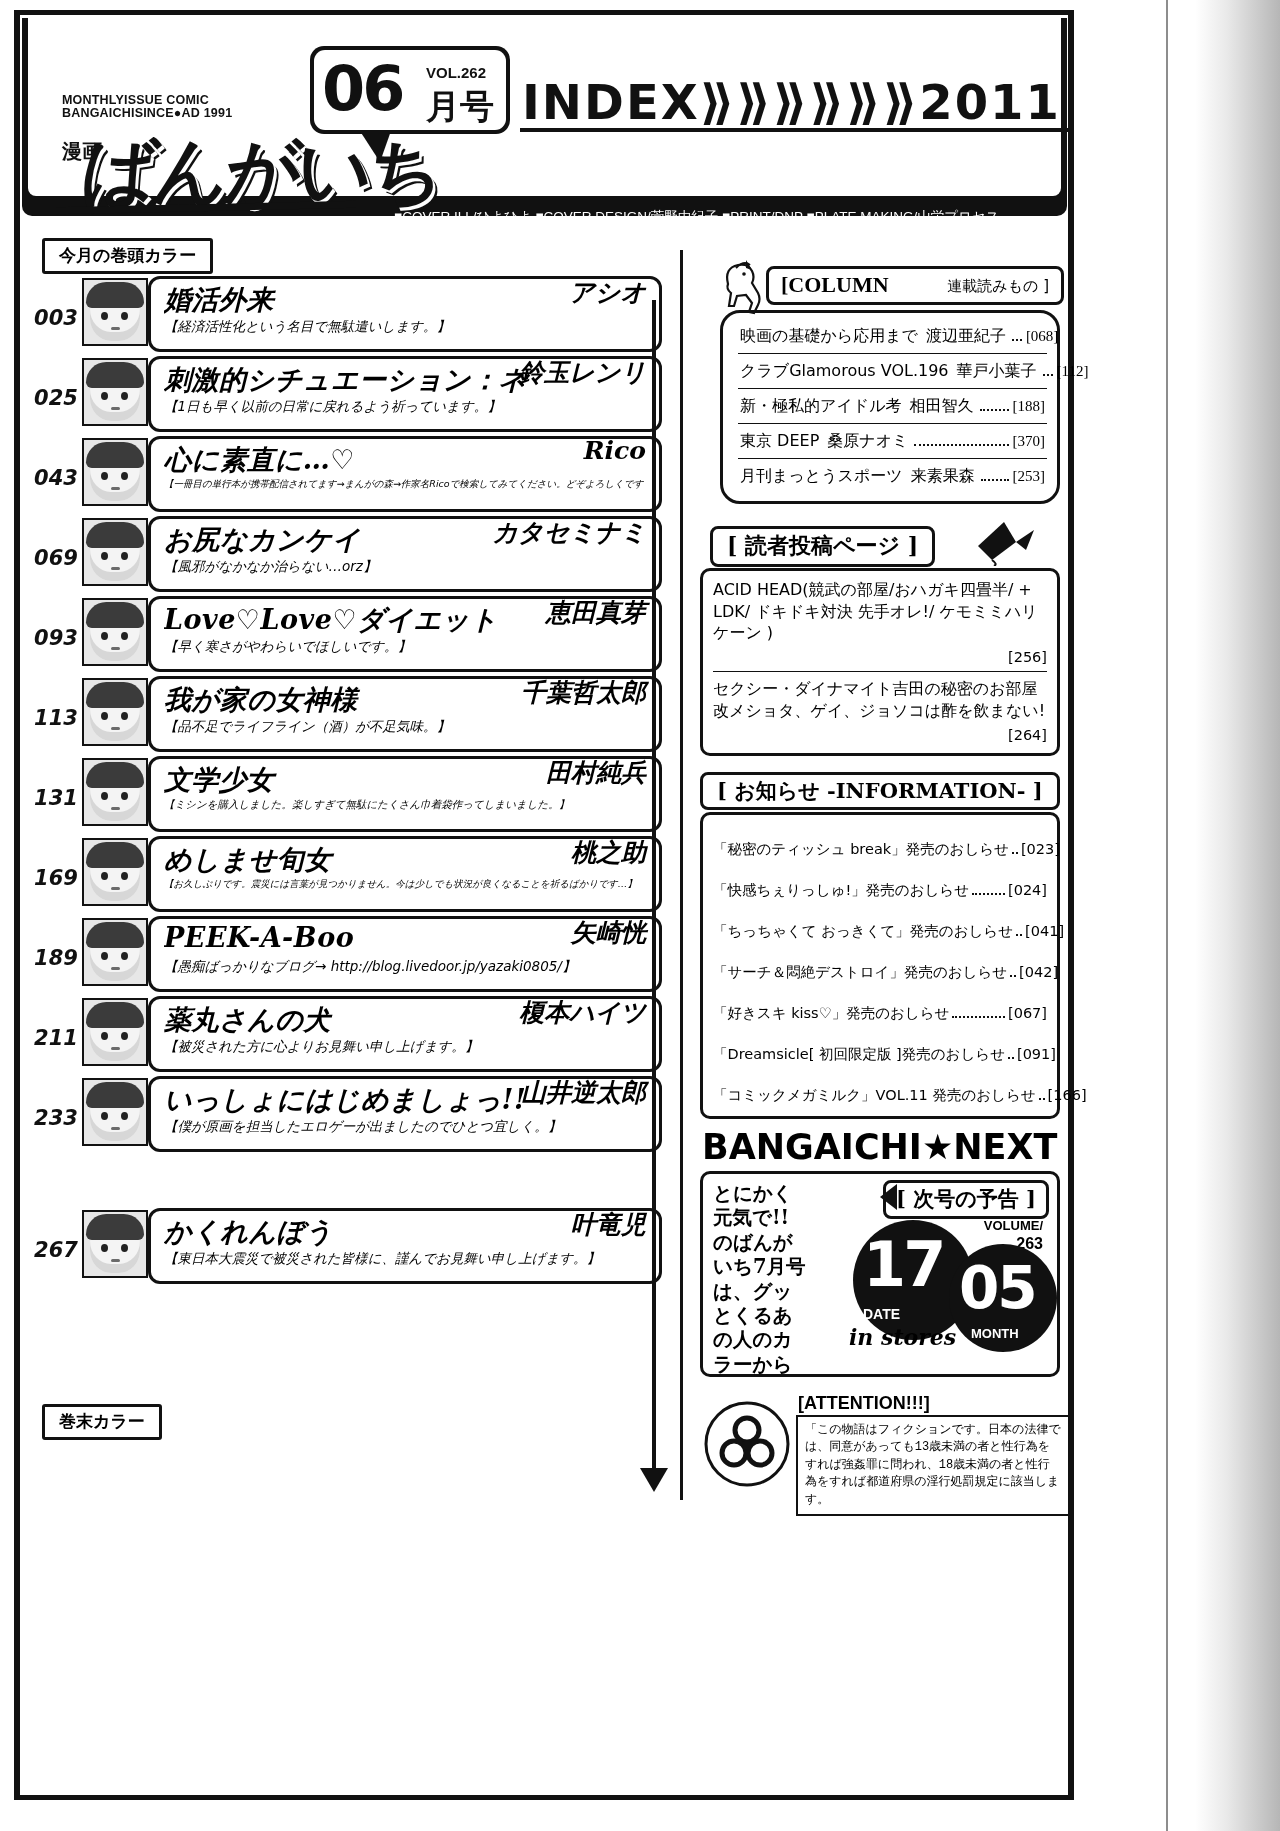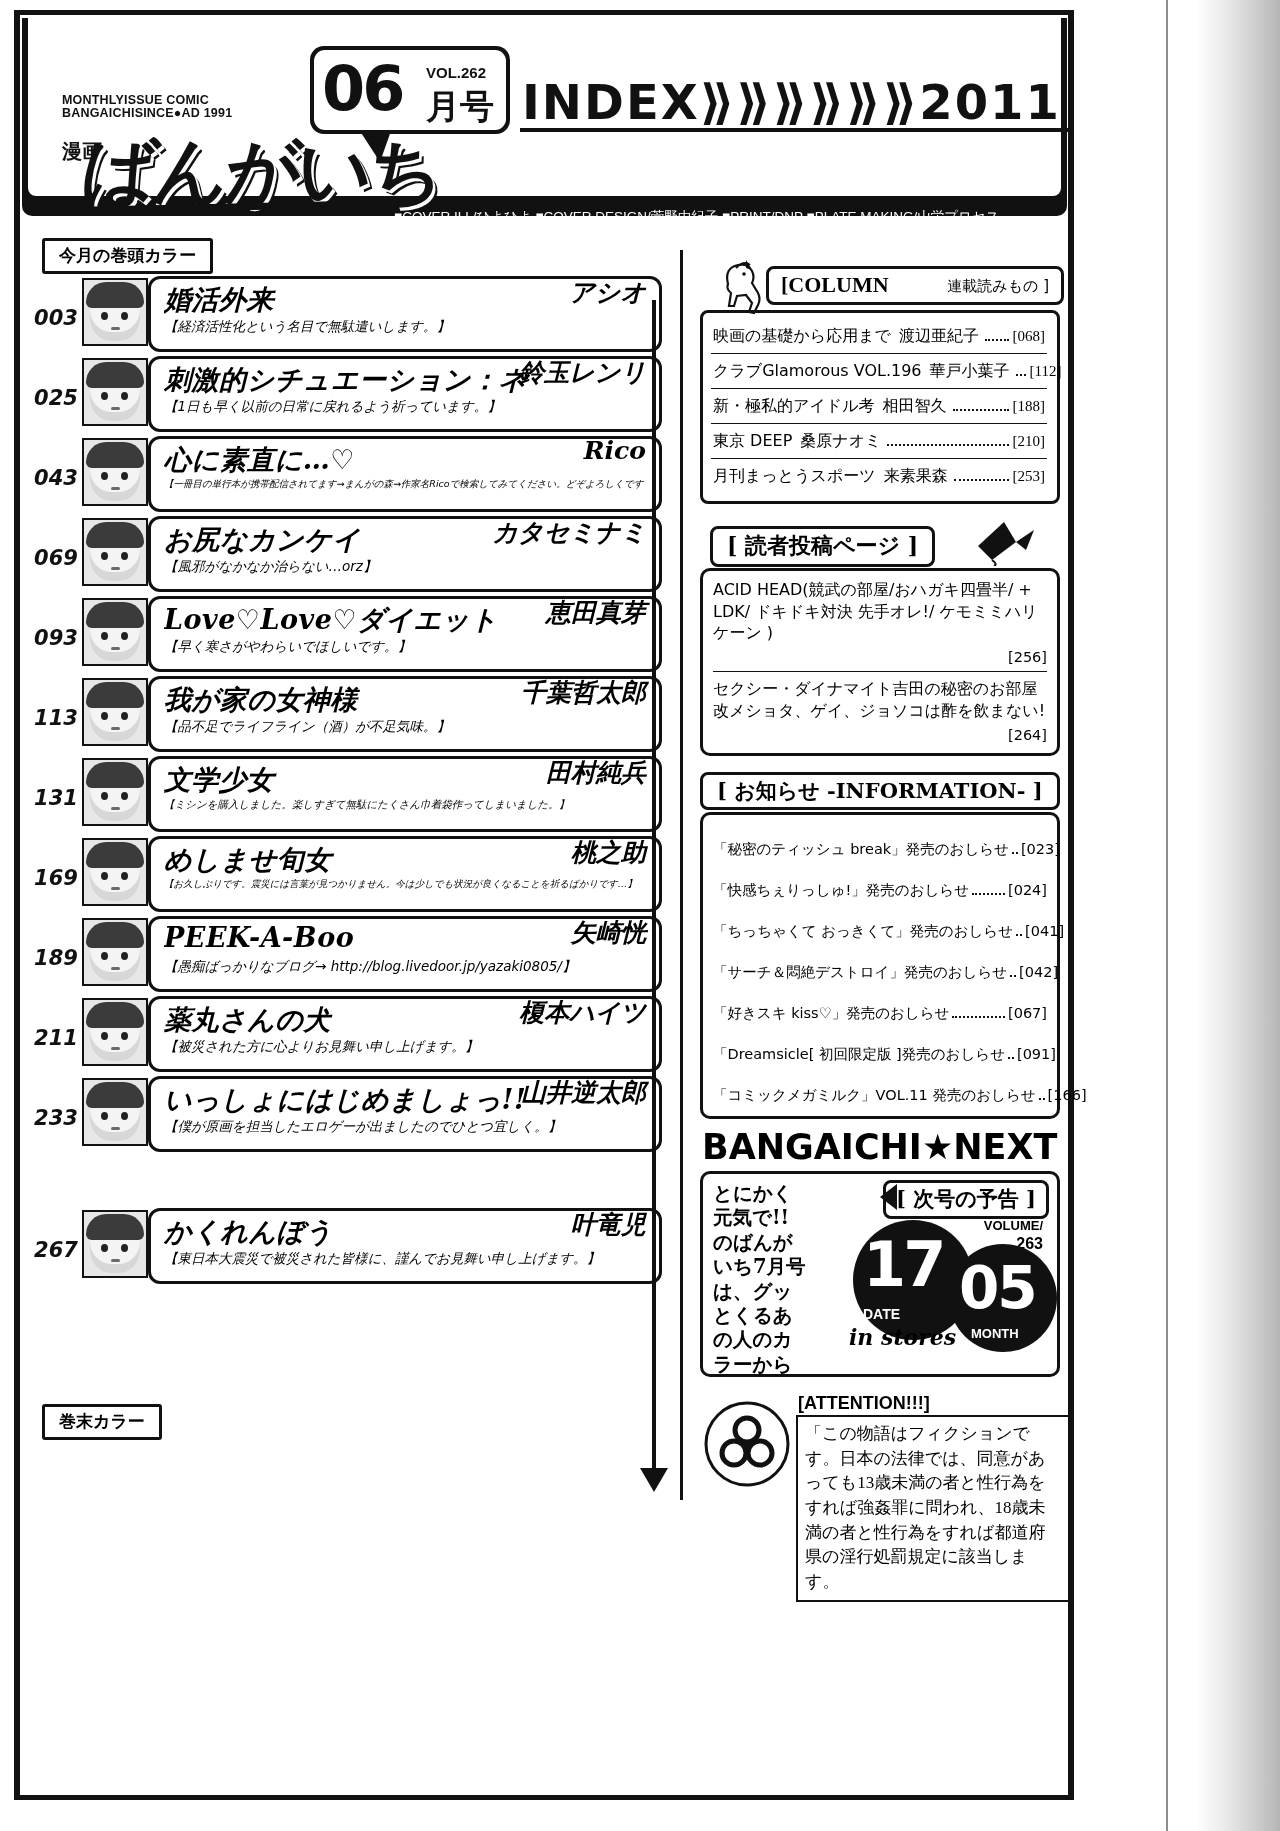--- a/index.html
+++ b/index.html
@@ -69,21 +69,21 @@
   
   .right-col{position:absolute;left:700px;top:258px;width:360px;}
   .panel-hdr{position:relative;border:3px solid #111;border-radius:8px;background:#fff;display:inline-block;padding:2px 14px;font-family:"DejaVu Serif","Liberation Serif",serif;font-size:21px;font-weight:bold;}
 
   .col-head-wrap{position:relative;height:52px;}
   .col-head-box{position:absolute;left:66px;top:8px;border:3px solid #111;border-radius:8px;background:#fff;padding:3px 12px 4px 12px;width:268px;}
   .col-head-box .t1{font-family:"Liberation Serif",serif;font-size:22px;font-weight:bold;}
   .col-head-box .t2{font-family:"DejaVu Sans",sans-serif;font-size:15px;float:right;margin-top:5px;}
   .uni{position:absolute;left:6px;top:-4px;width:70px;height:62px;}
 
-  .col-list{border:3px solid #111;border-radius:8px;padding:6px 10px 8px 8px;}
+  .col-list{border:3px solid #111;border-radius:20px;padding:6px 10px 8px 15px;margin-left:20px;}
   .col-row{display:flex;align-items:baseline;border-bottom:1.5px solid #111;padding:7px 2px 6px 2px;font-size:16px;font-family:"DejaVu Sans","Liberation Sans",sans-serif;}
   .col-row:last-child{border-bottom:none;}
   .col-row .cname{flex:0 0 auto;}
   .col-row .cauth{margin-left:auto;padding-left:8px;white-space:nowrap;}
   .col-row .cdots{flex:1 1 auto;border-bottom:2px dotted #111;margin:0 4px 4px 6px;min-width:10px;}
   .col-row .cpage{flex:0 0 auto;font-family:Liberation Serif, serif;font-size:15px;white-space:nowrap;}
 
   .reader-hdr{position:relative;height:46px;}
   .reader-box{position:absolute;left:10px;top:4px;border:3px solid #111;border-radius:8px;background:#fff;padding:2px 14px 3px 14px;font-family:"DejaVu Serif",serif;font-size:22px;font-weight:bold;}
   .kite{position:absolute;right:22px;top:-2px;width:64px;height:46px;}
@@ -109,21 +109,21 @@
   .date-lbl{position:absolute;left:160px;top:132px;font-family:"Liberation Sans",sans-serif;font-size:14px;font-weight:bold;color:#fff;}
   .in-stores{position:absolute;left:146px;top:150px;font-family:"DejaVu Serif",serif;font-size:22px;font-style:italic;font-weight:bold;}
   .circle2{position:absolute;left:246px;top:70px;width:108px;height:108px;border-radius:54px;background:#111;}
   .num05{position:absolute;left:256px;top:80px;font-family:"DejaVu Sans",sans-serif;font-size:58px;font-weight:bold;color:#fff;letter-spacing:-2px;}
   .month-lbl{position:absolute;left:268px;top:152px;font-family:"Liberation Sans",sans-serif;font-size:13px;font-weight:bold;color:#fff;}
   .vol-lbl{position:absolute;right:14px;top:44px;font-family:"Liberation Sans",sans-serif;font-size:13px;font-weight:bold;text-align:right;line-height:1.25;}
 
   .attn-wrap{position:relative;margin-top:14px;height:120px;}
   .biohazard{position:absolute;left:4px;top:10px;width:86px;height:86px;}
   .attn-title{position:absolute;left:98px;top:2px;font-family:"Liberation Sans",sans-serif;font-size:18px;font-weight:bold;}
-  .attn-box{position:absolute;left:96px;top:24px;width:256px;border:2px solid #111;padding:5px 7px;font-size:17px;line-height:1.45;font-family:Liberation Serif, serif;}
+  .attn-box{position:absolute;left:96px;top:24px;width:256px;border:2px solid #111;padding:5px 7px;font-size:12px;line-height:1.45;font-family:Liberation Mono, monospace;}
 </style>
 </head>
 <body>
 
 <div class="page">
 
   <div class="edge-shade"></div>
   <div class="edge-line"></div>
 
   <div class="frame-left"></div>
@@ -363,21 +363,21 @@
         <div class="col-row">
           <span class="cname">新・極私的アイドル考</span>
           <span class="cauth">相田智久</span>
           <span class="cdots"></span>
           <span class="cpage">[188]</span>
         </div>
         <div class="col-row">
           <span class="cname">東京 DEEP</span>
           <span class="cauth">桑原ナオミ</span>
           <span class="cdots"></span>
-          <span class="cpage">[210]</span>
+          <span class="cpage">[370]</span>
         </div>
         <div class="col-row">
           <span class="cname">月刊まっとうスポーツ</span>
           <span class="cauth">来素果森</span>
           <span class="cdots"></span>
           <span class="cpage">[253]</span>
         </div>
       </div>
 
     <div class="reader-hdr" style="margin-top:18px;">

